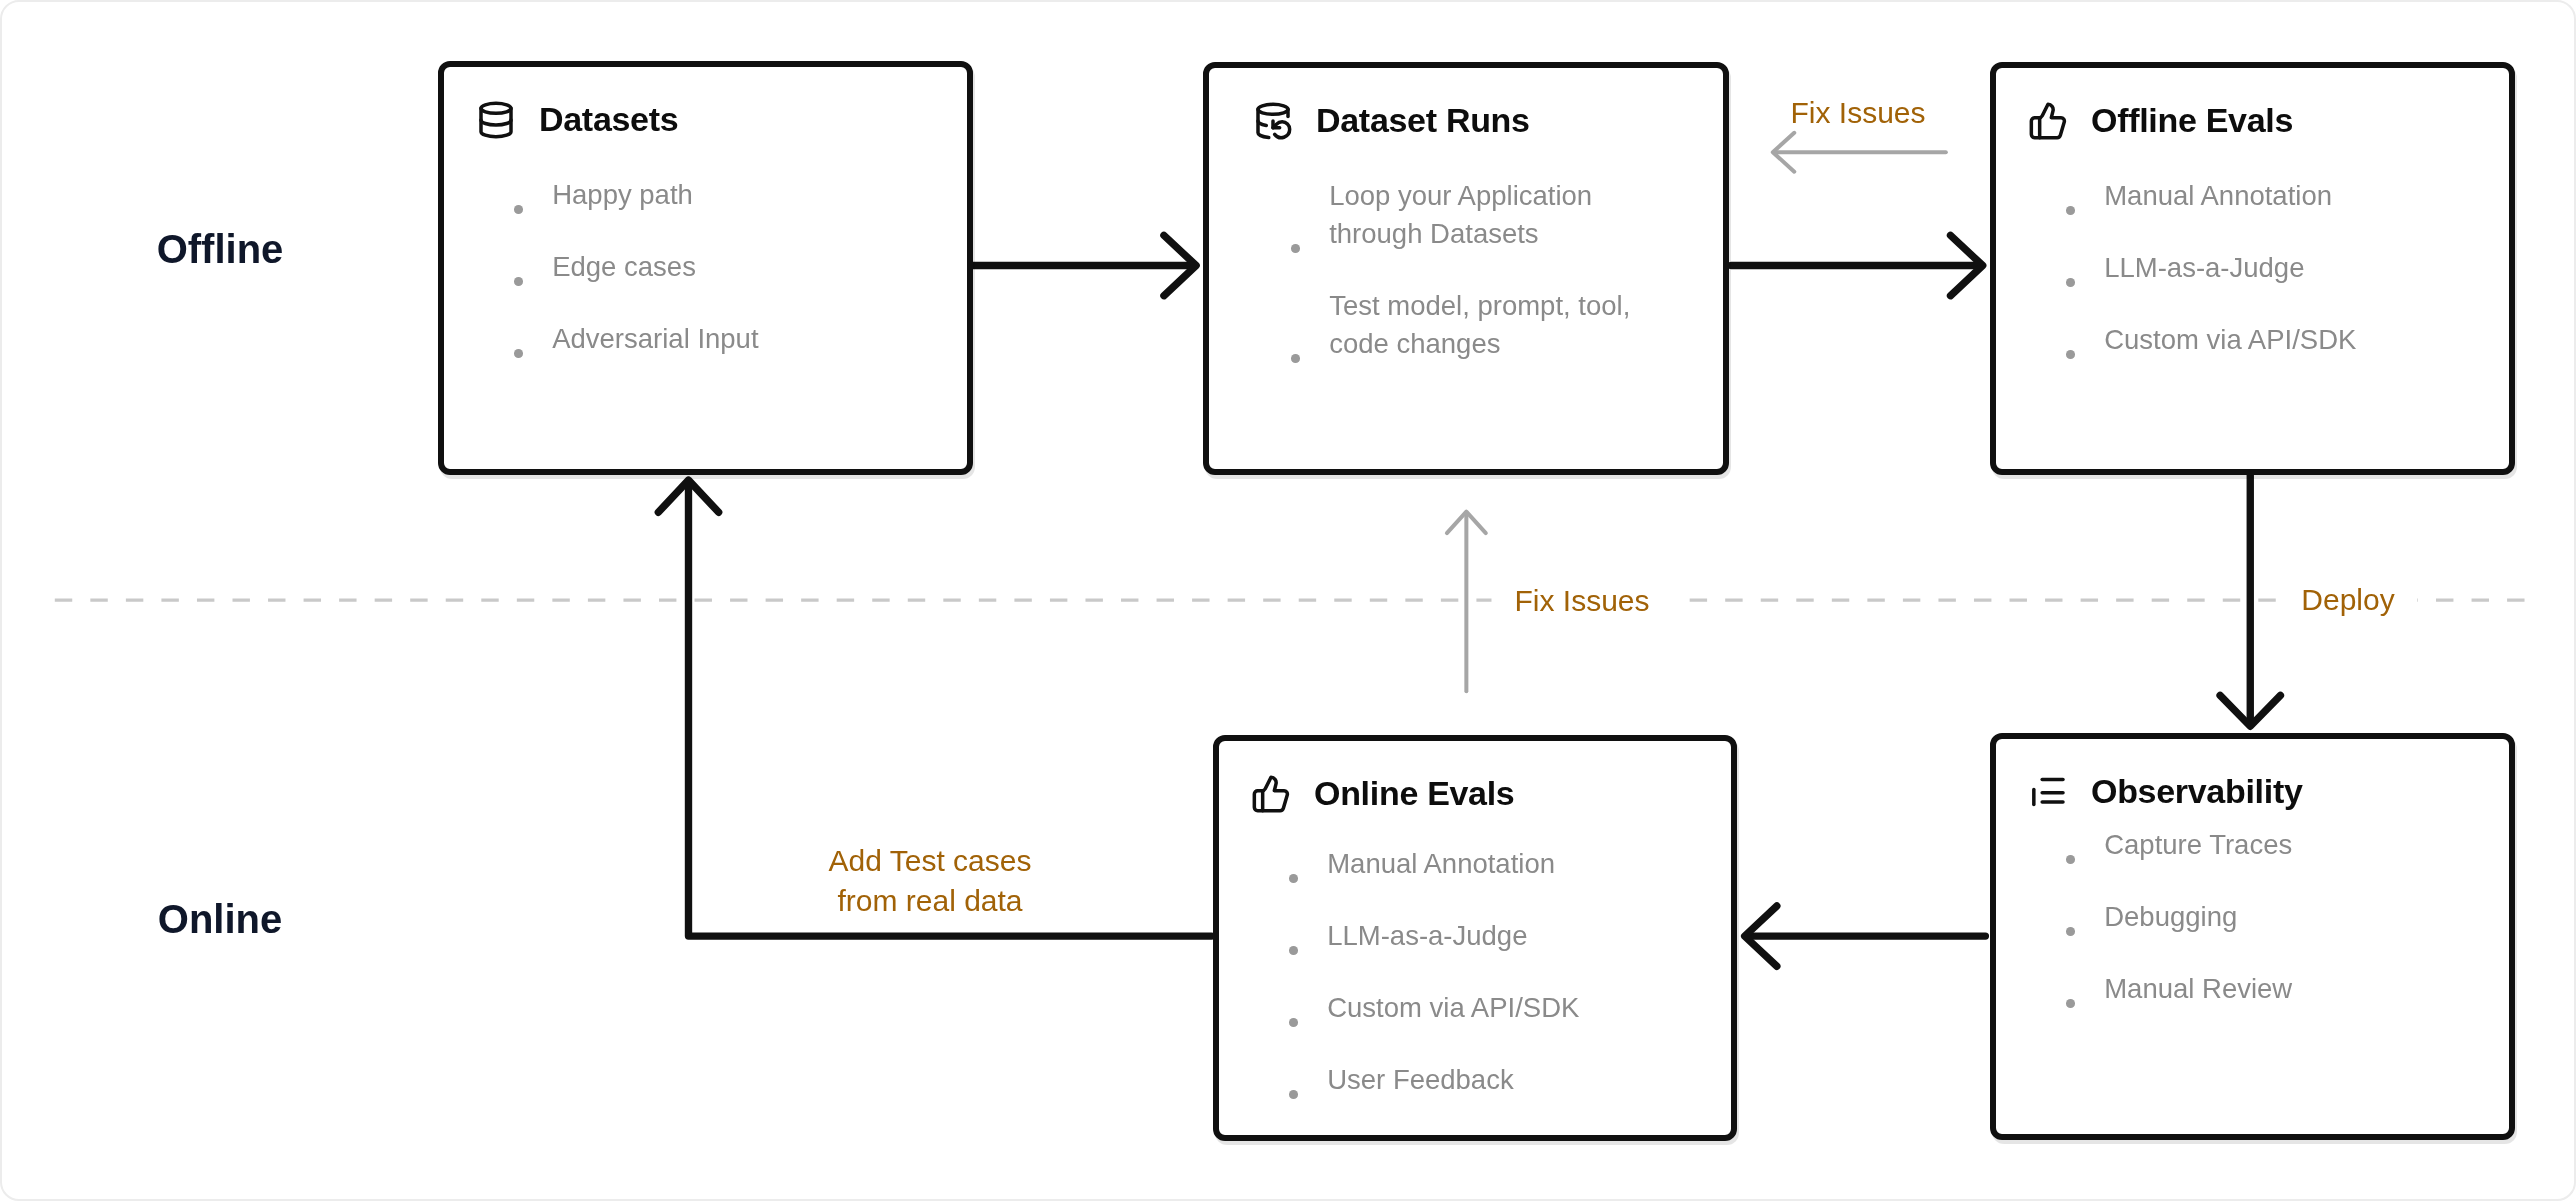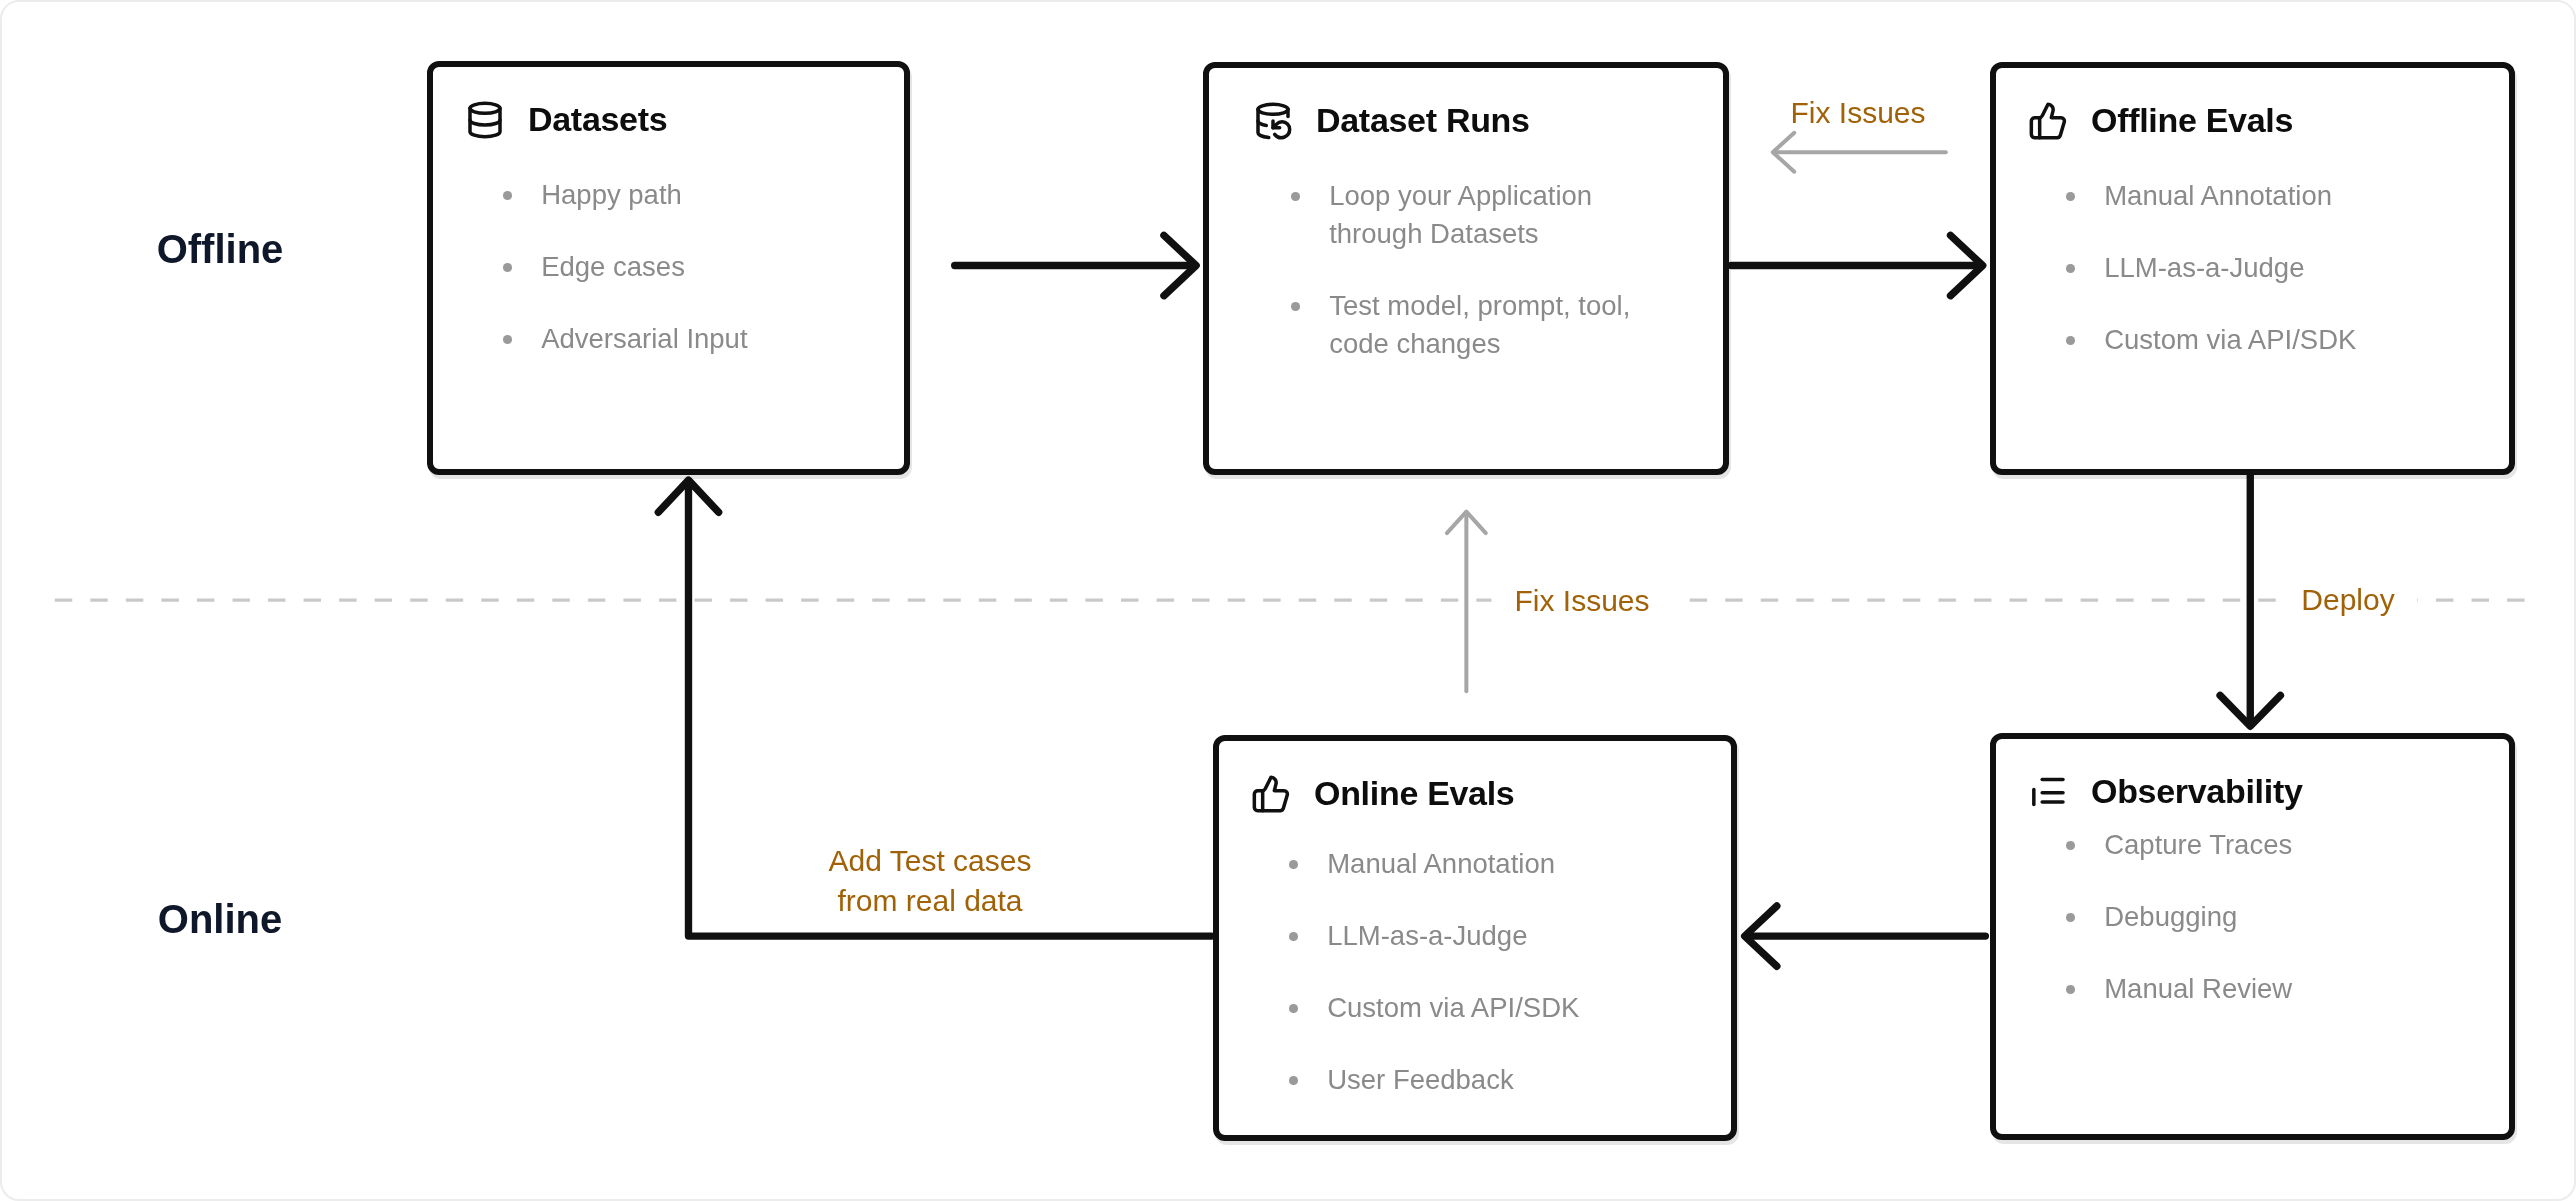--- a/index.html
+++ b/index.html
@@ -11,21 +11,21 @@
 
   
   .box { position:absolute; background:#ffffff; border:6px solid #101010;
          border-radius:12px; box-shadow:2px 4px 0 rgba(0,0,0,0.10); }
   .box-header { display:flex; align-items:center; gap:23px;
                 margin:31px 0 0 32px; height:43px; }
   .box-header svg { width:40px; height:40px; stroke:#101010; fill:none;
                     stroke-width:2.1; stroke-linecap:round; stroke-linejoin:round; }
   .box-title { font-size:34px; font-weight:700; color:#0d0d0d; letter-spacing:-0.3px; }
   .box-list { list-style:none; margin-top:35px; padding-left:70px; }
-  .box-list li { display:flex; align-items:flex-start; margin-bottom:34px; }
+  .box-list li { display:flex; align-items:flex-end; margin-bottom:34px; }
   .dot { flex:0 0 8.7px; width:8.7px; height:8.7px; border-radius:50%;
          background:#9a9a9a; margin-top:15.4px; margin-right:29.5px; }
   .item-text { font-size:27.5px; color:#8a8a8a; line-height:38px; white-space:pre-line; }
 
   
   .row-label { position:absolute; transform:translate(-50%,-50%);
                font-size:40px; font-weight:700; color:#0f172a; }
   .edge-label { position:absolute; transform:translate(-50%,-50%);
                 font-size:30px; color:#a16207; white-space:nowrap; }
   .on-dash { background:#ffffff; padding:4px 23px; }
@@ -87,21 +87,21 @@
   <div class="row-label" style="left:218px; top:917px;">Online</div>
 
   <div class="edge-label" style="left:1856px; top:111px;">Fix Issues</div>
   <div class="edge-label on-dash" style="left:1580px; top:599px;">Fix Issues</div>
   <div class="edge-label on-dash" style="left:2346px; top:598px;">Deploy</div>
   <div class="edge-label two-line" style="left:928px; top:879px;">
     <span style="display:block">Add Test cases</span>
     <span style="display:block">from real data</span>
   </div>
 
-  <div class="box" style="left:425px; top:59px; width:483px; height:414px;">
+  <div class="box" style="left:436px; top:59px; width:535px; height:414px;">
     <div class="box-header">
       <svg viewBox="0 0 24 24">
         <ellipse cx="12" cy="5" rx="9" ry="3"></ellipse>
         <path d="M3 5v14a9 3 0 0 0 18 0V5"></path>
         <path d="M3 12a9 3 0 0 0 18 0"></path>
       </svg>
       <span class="box-title">Datasets</span>
     </div>
     <ul class="box-list">
       <li>

